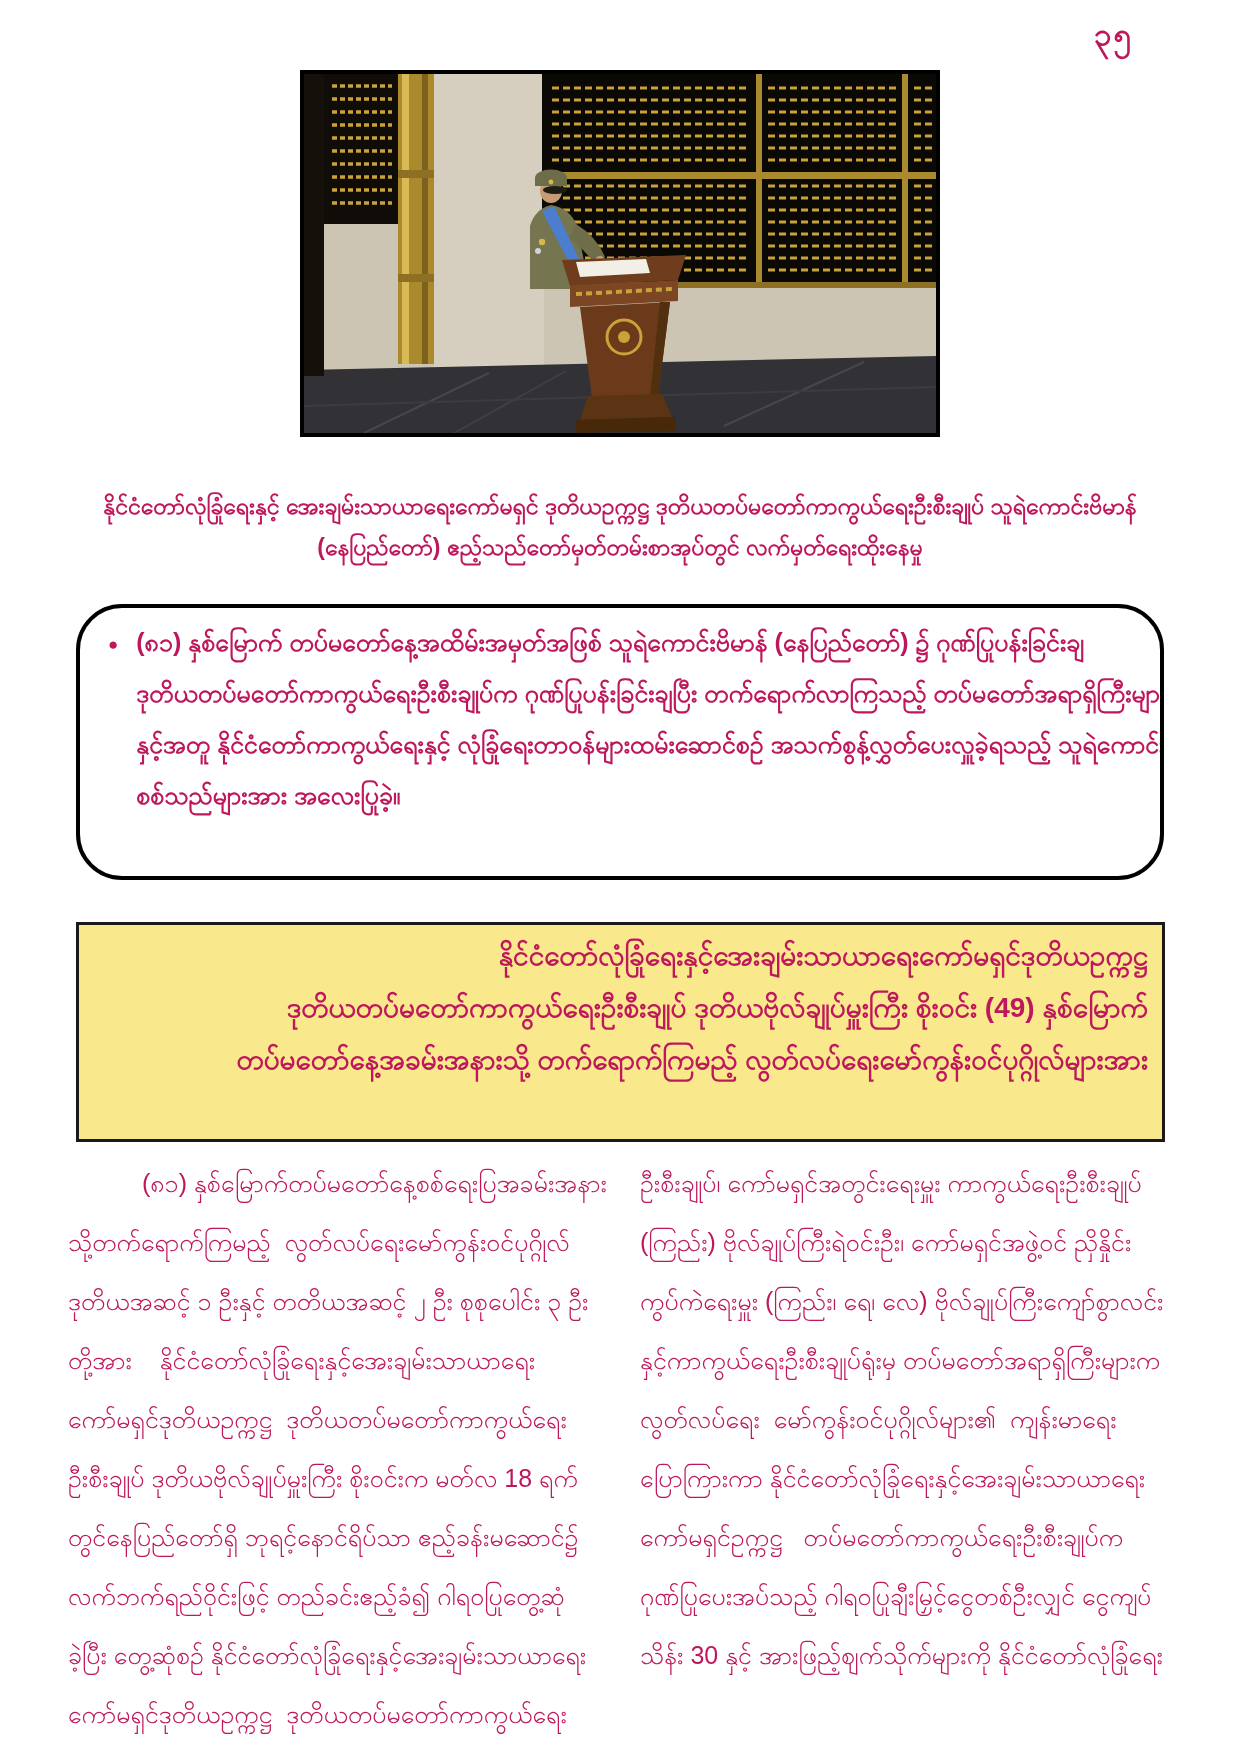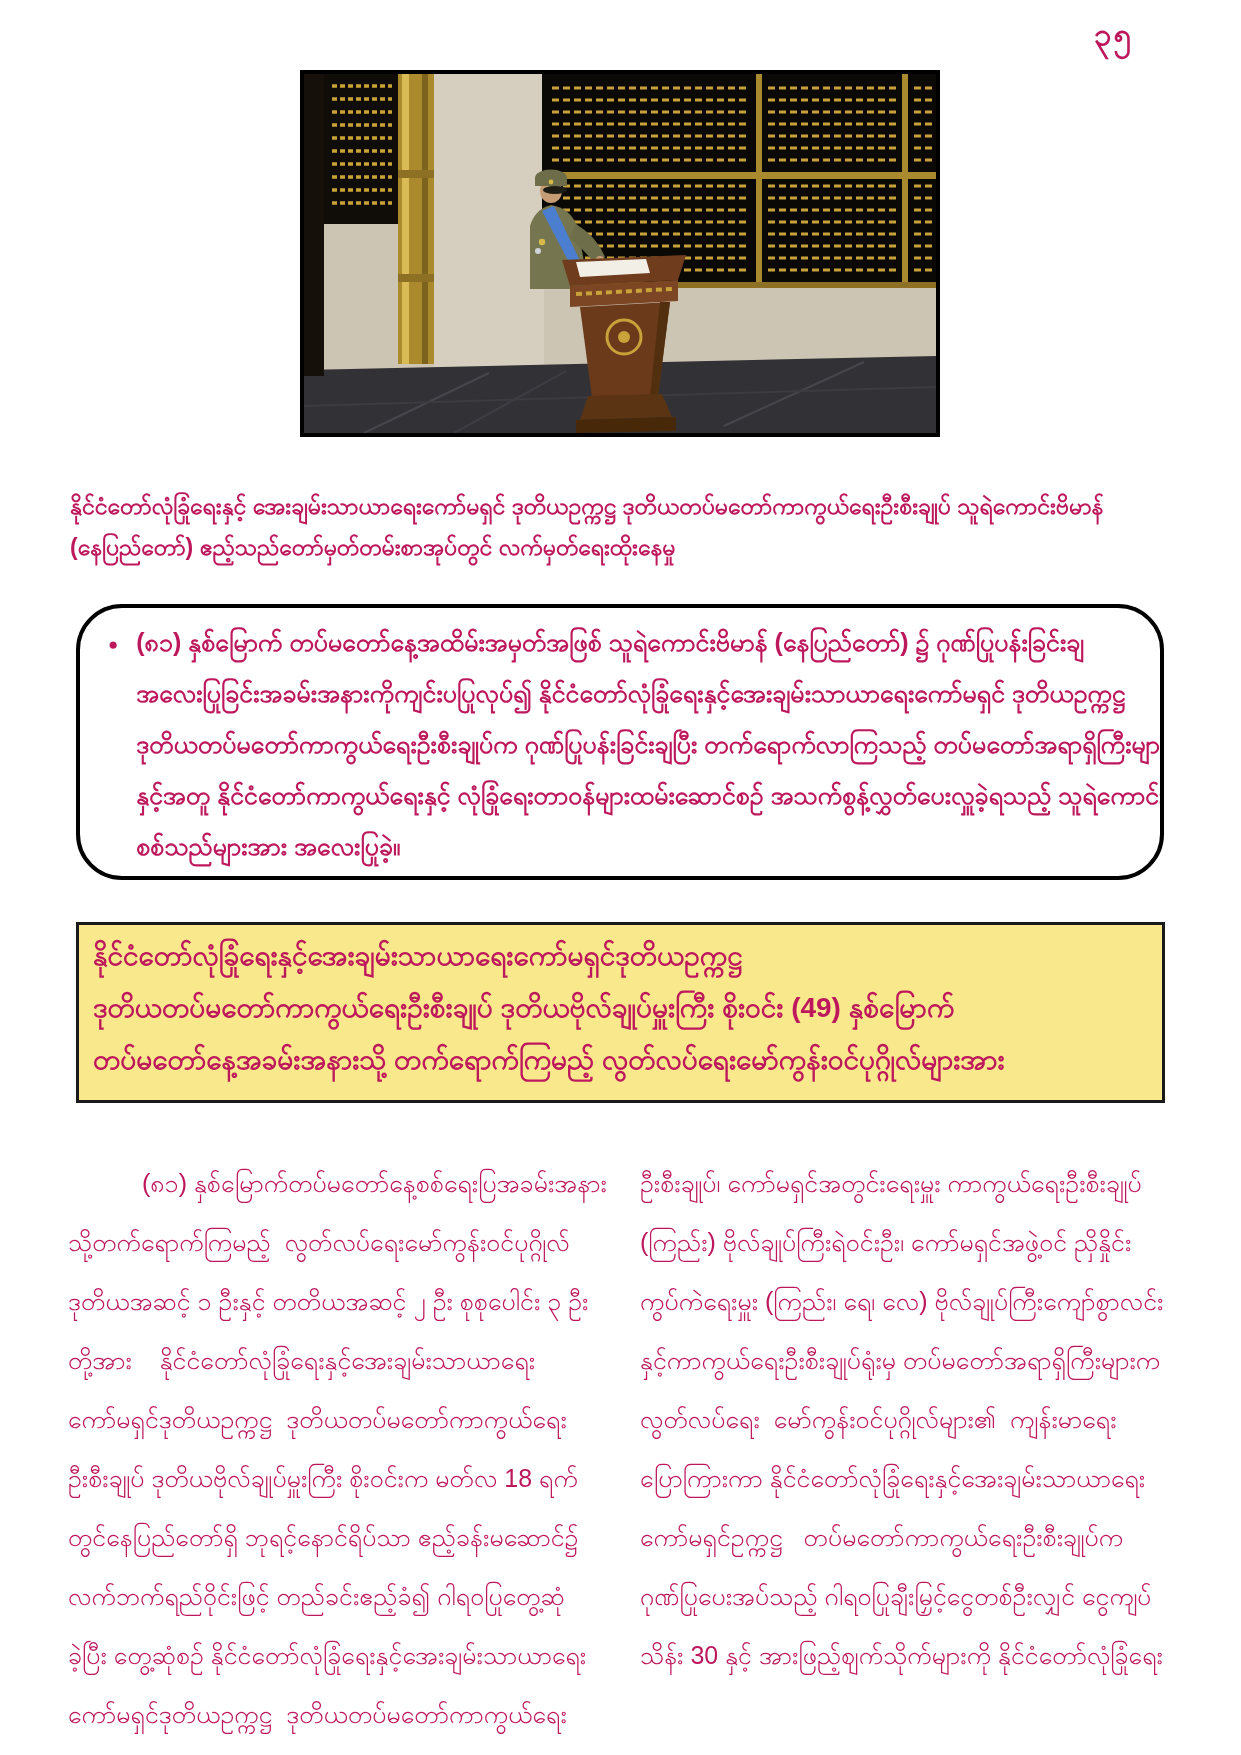--- a/index.html
+++ b/index.html
@@ -35,21 +35,21 @@
     overflow: hidden;
   }
   .photo-frame svg { display: block; }
 
   
   .caption {
     position: absolute;
     left: 70px;
     top: 486px;
     width: 1100px;
-    text-align: left;
+    text-align: center;
     font-weight: bold;
     font-size: 23px;
     line-height: 41px;
   }
 
   
   .bullet-box {
     position: absolute;
     left: 76px;
     top: 604px;
@@ -76,25 +76,25 @@
     line-height: 51px;
     white-space: nowrap;
   }
 
   
   .highlight {
     position: absolute;
     left: 76px;
     top: 922px;
     width: 1089px;
-    height: 181px;
+    height: 220px;
     box-sizing: border-box;
     background: #FAE88C;
     border: 3px solid #1a1a1a;
-    text-align: left;
+    text-align: right;
     padding: 5px 14px 4px 14px;
     overflow: hidden;
   }
   .highlight .hline {
     font-weight: bold;
     font-size: 28px;
     line-height: 52px;
     white-space: nowrap;
   }
 
@@ -242,21 +242,20 @@
 
   <div class="caption">
     <div>နိုင်ငံတော်လုံခြုံရေးနှင့် အေးချမ်းသာယာရေးကော်မရှင် ဒုတိယဥက္ကဋ္ဌ ဒုတိယတပ်မတော်ကာကွယ်ရေးဦးစီးချုပ် သူရဲကောင်းဗိမာန်</div>
     <div>(နေပြည်တော်) ဧည့်သည်တော်မှတ်တမ်းစာအုပ်တွင် လက်မှတ်ရေးထိုးနေမှု</div>
   </div>
 
   <div class="bullet-box">
     <span class="bullet">●</span>
     <div class="bullet-text">
       <div class="bline">(၈၁) နှစ်မြောက် တပ်မတော်နေ့အထိမ်းအမှတ်အဖြစ် သူရဲကောင်းဗိမာန် (နေပြည်တော်) ၌ ဂုဏ်ပြုပန်းခြင်းချ</div>
-      <div class="bline">အလေးပြုခြင်းအခမ်းအနားကိုကျင်းပပြုလုပ်၍ နိုင်ငံတော်လုံခြုံရေးနှင့်အေးချမ်းသာယာရေးကော်မရှင် ဒုတိယဥက္ကဋ္ဌ</div>
       <div class="bline">ဒုတိယတပ်မတော်ကာကွယ်ရေးဦးစီးချုပ်က ဂုဏ်ပြုပန်းခြင်းချပြီး တက်ရောက်လာကြသည့် တပ်မတော်အရာရှိကြီးများ</div>
       <div class="bline">နှင့်အတူ နိုင်ငံတော်ကာကွယ်ရေးနှင့် လုံခြုံရေးတာဝန်များထမ်းဆောင်စဉ် အသက်စွန့်လွှတ်ပေးလှူခဲ့ရသည့် သူရဲကောင်း</div>
       <div class="bline">စစ်သည်များအား အလေးပြုခဲ့။</div>
     </div>
   </div>
 
   <div class="highlight">
     <div class="hline">နိုင်ငံတော်လုံခြုံရေးနှင့်အေးချမ်းသာယာရေးကော်မရှင်ဒုတိယဥက္ကဋ္ဌ</div>
     <div class="hline">ဒုတိယတပ်မတော်ကာကွယ်ရေးဦးစီးချုပ် ဒုတိယဗိုလ်ချုပ်မှူးကြီး စိုးဝင်း (49) နှစ်မြောက်</div>
     <div class="hline">တပ်မတော်နေ့အခမ်းအနားသို့ တက်ရောက်ကြမည့် လွတ်လပ်ရေးမော်ကွန်းဝင်ပုဂ္ဂိုလ်များအား</div>

